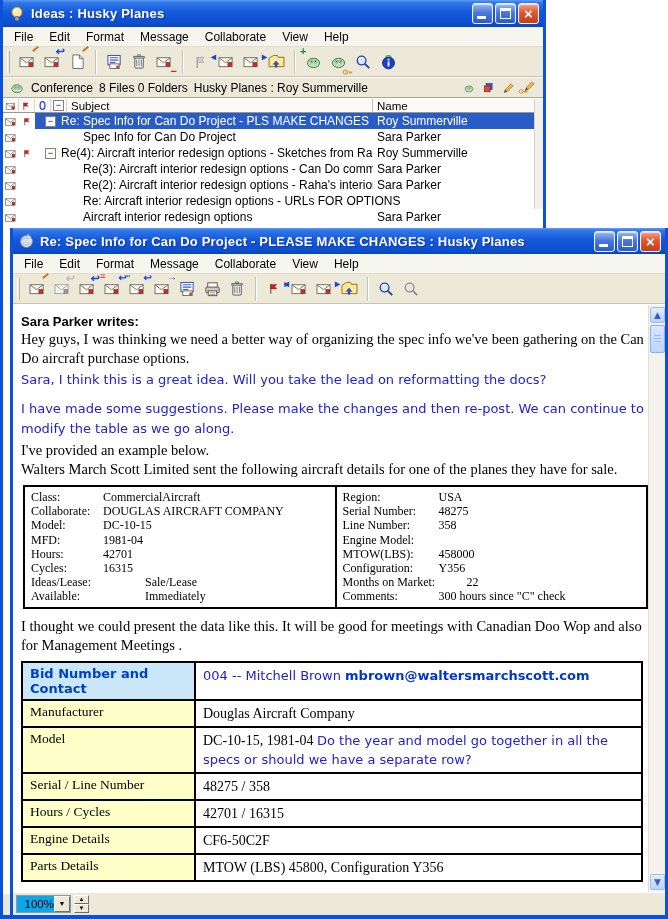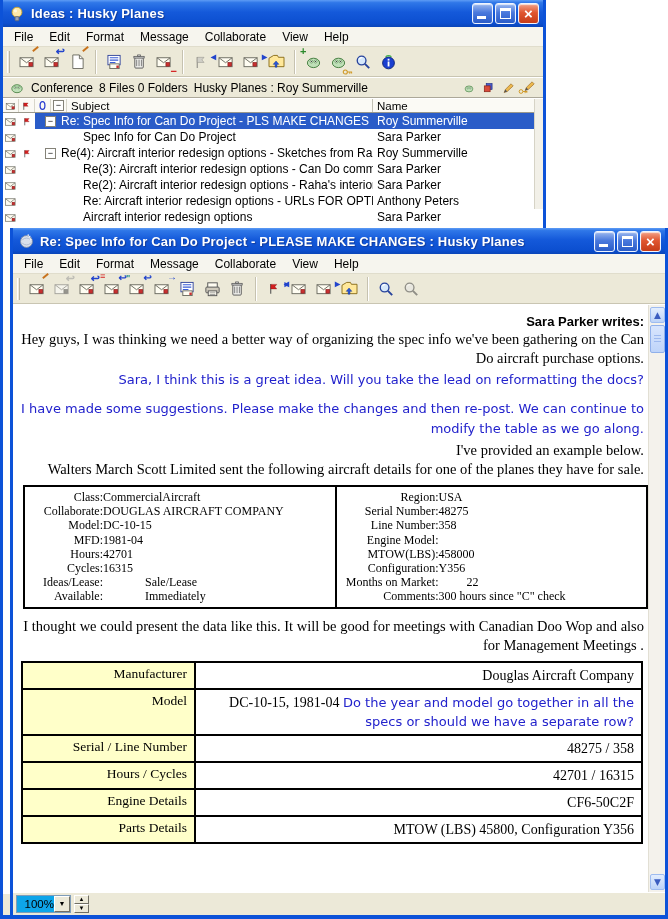--- a/index.html
+++ b/index.html
@@ -55,21 +55,21 @@
   .lrow.sel .rc-sub,.lrow.sel .rc-name{background:#2a5cc8;color:#fff;}
   .exp{width:11px;height:11px;border:1px solid #848278;background:#fff;margin-left:10px;margin-right:5px;
        font:9px/9px "Liberation Sans",sans-serif;text-align:center;color:#000;flex:none;}
   .lrow.sel .exp{margin-left:10px;}
   .ind{padding-left:48px;}
 
   
   .win2{left:10px;top:228px;width:658px;height:691px;}
   .win2 .tbar{height:26px;}
   .bodywrap{position:relative;height:588px;background:#fff;border-top:1px solid #fff;}
-  .content{position:absolute;left:0;top:0;right:17px;bottom:0;overflow:hidden;background:#fff;padding:8px 4px 0 8px;text-align:right;}
+  .content{position:absolute;left:0;top:0;right:17px;bottom:0;overflow:hidden;background:#fff;padding:8px 4px 0 8px;}
   .serif{font-family:"Liberation Serif",serif;font-size:14.5px;line-height:19px;margin:0;}
   .writer{font:bold 13px/17px "Liberation Sans",sans-serif;margin:0;}
   .bluep{font-family:"DejaVu Sans",sans-serif;font-size:13px;line-height:20px;color:#2222cc;margin:2px 0;}
   .bluep.mt{margin-top:9px;margin-bottom:2px;}
   .specbox{display:flex;border:2px solid #000;margin:6px 2px 8px 2px;width:625px;}
   .speccol{flex:1;padding:3px 6px;font-family:"Liberation Serif",serif;font-size:12px;line-height:14.2px;}
   .speccol.left{border-right:2px solid #000;}
   .sline{display:flex;white-space:pre-wrap;}
   .slab{min-width:72px;flex:none;}
   .speccol.right .slab{min-width:96px;}
@@ -432,21 +432,20 @@
       <div class="lrow">
         <span class="rc-ic">
             <svg class="mini-env">
               <use href="#s-env"></use>
             </svg>
           </span>
         <span class="rc-fl"></span>
         <span class="rc-sub ind">
             <span>Re: Aircraft interior redesign options - URLs FOR OPTIONS</span>
           </span>
-        <span class="rc-name">Anthony Peters</span>
       </div>
       <div class="lrow">
         <span class="rc-ic">
             <svg class="mini-env">
               <use href="#s-env"></use>
             </svg>
           </span>
         <span class="rc-fl"></span>
         <span class="rc-sub ind">
             <span>Aircraft interior redesign options</span>
@@ -605,20 +604,24 @@
             <div class="sline"><span class="slab">Configuration:</span><span class="sval">Y356</span></div>
             <div class="sline"><span class="slab">Months on Market:</span><span class="sval" style="margin-left:28px">22</span></div>
             <div class="sline"><span class="slab">Comments:</span><span class="sval">300 hours since "C" check</span></div>
           </div>
         </div>
 
         <p class="serif">I thought we could present the data like this. It will be good for meetings with Canadian Doo Wop and also for Management Meetings .</p>
 
         <table class="spec">
           <tbody>
+              <tr>
+            <td class="lab hd">Bid Number and Contact</td>
+            <td class="val"><span class="bsans">004 -- Mitchell Brown </span><span class="bsans b">mbrown@waltersmarchscott.com</span></td>
+          </tr>
           <tr>
             <td class="lab">Manufacturer</td>
             <td class="val">Douglas Aircraft Company</td>
           </tr>
           <tr>
             <td class="lab">Model</td>
             <td class="val"><span>DC-10-15, 1981-04 </span><span class="bsans">Do the year and model go together in all the specs or should we have a separate row?</span></td>
           </tr>
           <tr>
             <td class="lab">Serial / Line Number</td>

